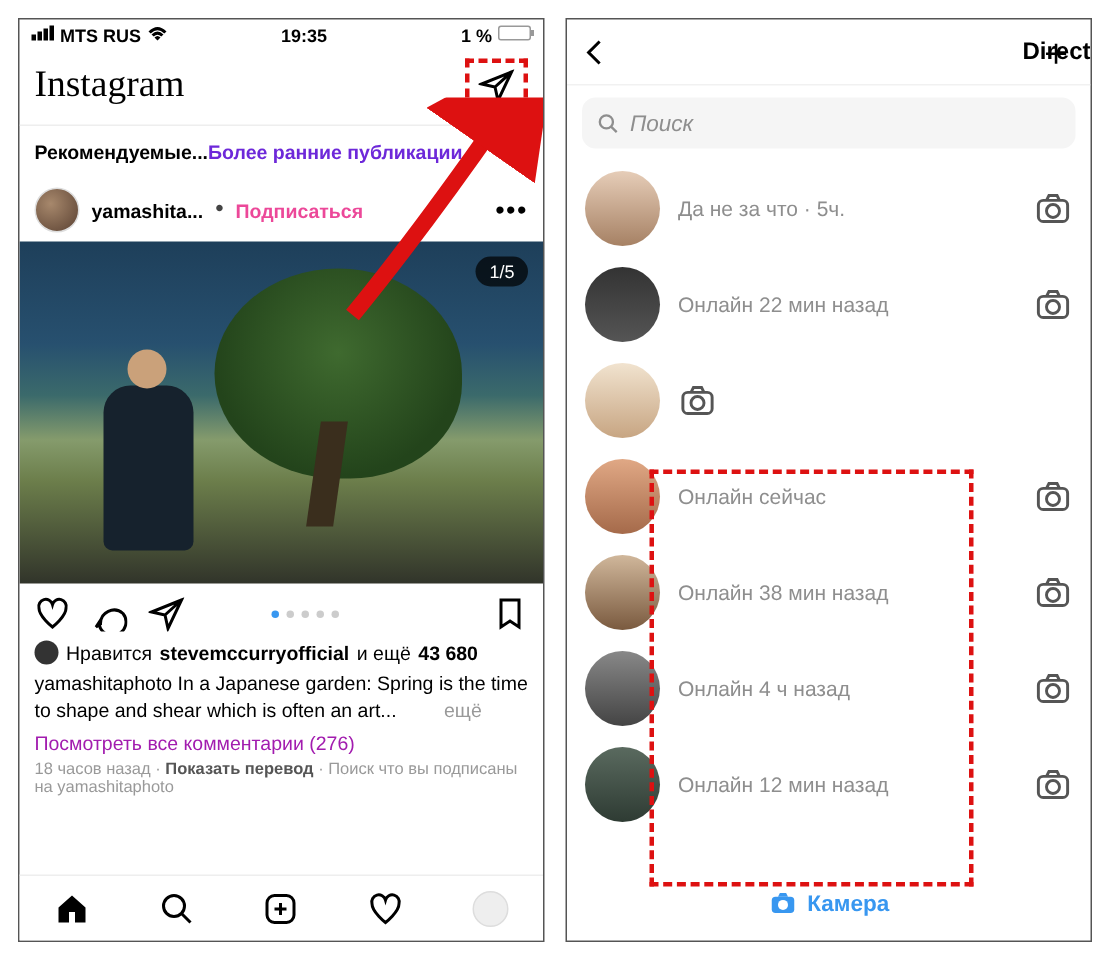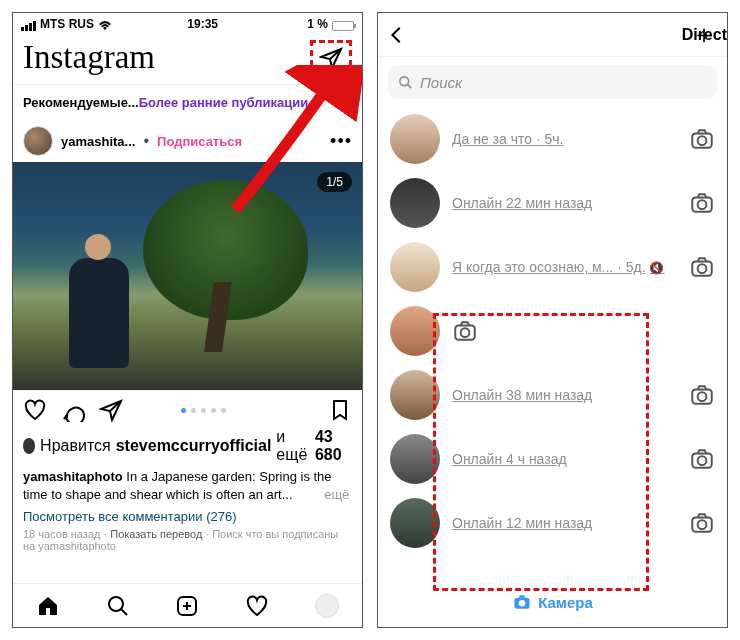--- a/index.html
+++ b/index.html
@@ -2,33 +2,33 @@
 <html><head>
 <meta charset="utf-8">
 <style>
   * { box-sizing: border-box; margin: 0; padding: 0; }
   body { font-family: -apple-system, Helvetica, Arial, sans-serif; background: #fff; width: 740px; height: 640px; position: relative; }
   .screens { display: flex; gap: 14px; padding: 12px; }
   .phone { width: 352px; height: 616px; border: 1px solid #555; background: #fff; position: relative; overflow: hidden; }
 
   
   .statusbar { display: flex; align-items: center; justify-content: space-between; height: 20px; padding: 2px 8px 0; font-size: 12px; font-weight: 600; }
-  .statusbar .left, .statusbar .right { display: flex; align-items: flex-end; gap: 4px; }
+  .statusbar .left, .statusbar .right { display: flex; align-items: flex-start; gap: 4px; }
   .sig-dots { display: flex; gap: 1px; align-items: flex-end; }
   .sig-dots span { width: 3px; background:#000; }
   .sig-dots span:nth-child(1){height:4px}
   .sig-dots span:nth-child(2){height:6px}
   .sig-dots span:nth-child(3){height:8px}
   .sig-dots span:nth-child(4){height:10px}
   .battery { width: 22px; height: 10px; border:1px solid #999; border-radius:2px; position:relative; }
   .battery:after { content:''; position:absolute; right:-3px; top:2px; width:2px; height:4px; background:#999;}
 
   
   .ig-header { display:flex; align-items:center; justify-content:space-between; padding: 6px 10px 8px; border-bottom:1px solid #eee; }
-  .ig-logo { font-family: 'Brush Script MT', cursive; font-size: 33px; font-weight:500; }
+  .ig-logo { font-family: 'Brush Script MT', cursive; font-size: 25px; font-weight:500; }
   .dm-box { width: 42px; height: 36px; display:flex; align-items:center; justify-content:center; border: 3px dashed #d11; }
   
   
   .rec-bar { display:flex; align-items:center; justify-content:flex-start; padding: 10px 10px; font-size: 13px; }
   .rec-bar .left { font-weight:700; }
   .rec-bar .right { color:#6d28d9; font-weight:600; }
 
   
   .post-head { display:flex; align-items:center; gap:8px; padding: 6px 10px; }
   .avatar { width:30px; height:30px; border-radius:50%; background: radial-gradient(circle at 35% 35%, #a7886c, #5a4132); border:1px solid #ddd; }
@@ -47,44 +47,44 @@
 
   
   .actions { display:flex; align-items:center; padding:8px 10px 4px; gap:14px; }
   .actions svg { width:24px; height:24px; }
   .carousel-dots { margin:0 auto; display:flex; gap:5px; }
   .carousel-dots span { width:5px; height:5px; border-radius:50%; background:#ccc; }
   .carousel-dots span.on { background:#3897f0; }
   .bookmark { margin-left:auto; }
 
   
-  .likes-row { padding:2px 10px; font-size:16px; display:flex; align-items:center; gap:5px; }
+  .likes-row { padding:2px 10px; font-size:13px; display:flex; align-items:center; gap:5px; }
   .mini-av { width:16px;height:16px;border-radius:50%;background:#333; }
   .caption { padding:2px 10px; font-size:13px; line-height:1.35; }
-  .caption .u { font-weight:700; }
+  .caption .u { font-weight:400; }
   .caption .more-txt { color:#999;margin-left:28px; }
-  .comments-link { padding:4px 10px 2px; font-size:13px; color:#0c4a6e; }
+  .comments-link { padding:4px 10px 2px; font-size:13px; color:#a21caf; }
   .meta { padding:2px 10px; font-size:11px; color:#999; }
-  .meta .tr { color:#555; font-weight:400; }
+  .meta .tr { color:#555; font-weight:700; }
 
   
   .tabbar { position:absolute; bottom:0; left:0; right:0; height:44px; border-top:1px solid #eee; display:flex; align-items:center; justify-content:space-around; background:#fff; }
   .tabbar svg { width:24px; height:24px; }
   .tab-avatar { width:24px;height:24px;border-radius:50%; background:#eee; border:1px solid #ddd; }
 
   
   .d-header { display:flex; align-items:center; justify-content:flex-end; height:44px; border-bottom:1px solid #f1f1f1; position:relative; font-size:16px; font-weight:600; }
   .d-back { position:absolute; left:8px; }
   .d-plus { position:absolute; right:10px; font-size:26px; font-weight:300; }
   .search-wrap { padding: 8px 10px; font-style: italic; }
   .search { background:#f5f5f5; border-radius:9px; height:34px; display:flex; align-items:center; padding:0 10px; color:#8e8e8e; font-size:15px; gap:7px;}
   .t-list { height: 448px; overflow:hidden; }
   .thread { display:flex; align-items:center; height:64px; padding: 0 12px; gap:12px; position:relative; }
   .t-av { width:50px;height:50px;border-radius:50%; background:#cdb9a8; flex-shrink:0; }
-  .t-body { flex:1; font-size:14px; color:#8e8e8e;text-decoration:underline; }
+  .t-body { flex:1; font-size:14px; color:#8e8e8e; }
   .t-cam { color:#555; }
   .mute { font-size:12px; color:#aaa; margin-left:4px;}
   .d-camera-btn { position:absolute; bottom:6px; left:0; right:0; display:flex; align-items:center; justify-content:center; gap:6px; color:#3897f0; font-size:15px; font-weight:600; height:38px; }
 
   
   .hl { position:absolute; border:3px dashed #d11; pointer-events:none; }
   .hl2 { left:55px; top:300px; width:216px; height:278px; }
 
   
   .arrow { position:absolute; left:212px; top:52px; width:140px; height:150px; pointer-events:none; }
@@ -261,29 +261,29 @@
         <div class="t-av av2"></div>
         <div class="t-body"><span>Онлайн 22 мин назад</span></div>
         <svg class="t-cam" width="26" height="26" viewBox="0 0 24 24" fill="none" stroke="#555" stroke-width="1.8">
             <rect x="3" y="7" width="18" height="13" rx="3"></rect>
             <circle cx="12" cy="13.5" r="4"></circle>
             <path d="M8 7 L9.5 4 H14.5 L16 7"></path>
           </svg>
       </div>
       <div class="thread">
         <div class="t-av av3"></div>
-        <div class="t-body"><span>Я когда это осознаю, м...</span> · <span>5д.</span><span class="mute">🔇</span></div>
         <svg class="t-cam" width="26" height="26" viewBox="0 0 24 24" fill="none" stroke="#555" stroke-width="1.8">
             <rect x="3" y="7" width="18" height="13" rx="3"></rect>
             <circle cx="12" cy="13.5" r="4"></circle>
             <path d="M8 7 L9.5 4 H14.5 L16 7"></path>
           </svg>
       </div>
       <div class="thread">
         <div class="t-av av4"></div>
+        <div class="t-body"><span>Онлайн сейчас</span></div>
         <svg class="t-cam" width="26" height="26" viewBox="0 0 24 24" fill="none" stroke="#555" stroke-width="1.8">
             <rect x="3" y="7" width="18" height="13" rx="3"></rect>
             <circle cx="12" cy="13.5" r="4"></circle>
             <path d="M8 7 L9.5 4 H14.5 L16 7"></path>
           </svg>
       </div>
       <div class="thread">
         <div class="t-av av5"></div>
         <div class="t-body"><span>Онлайн 38 мин назад</span></div>
         <svg class="t-cam" width="26" height="26" viewBox="0 0 24 24" fill="none" stroke="#555" stroke-width="1.8">

